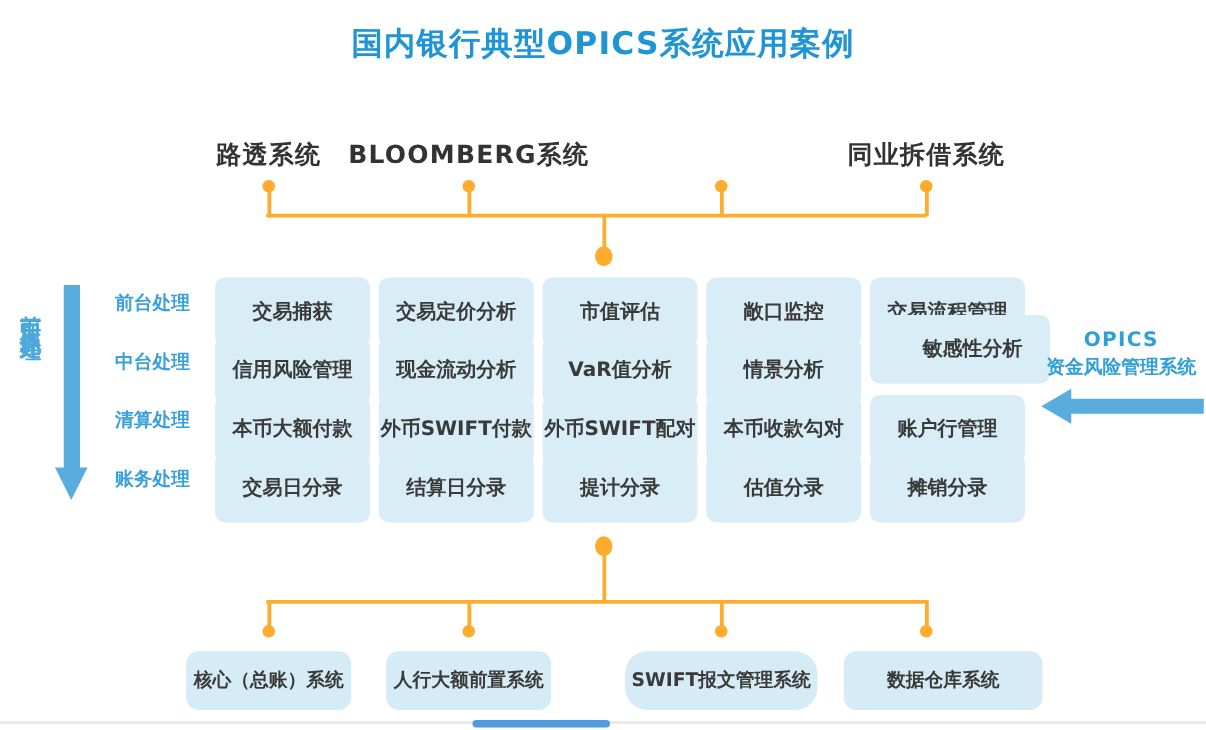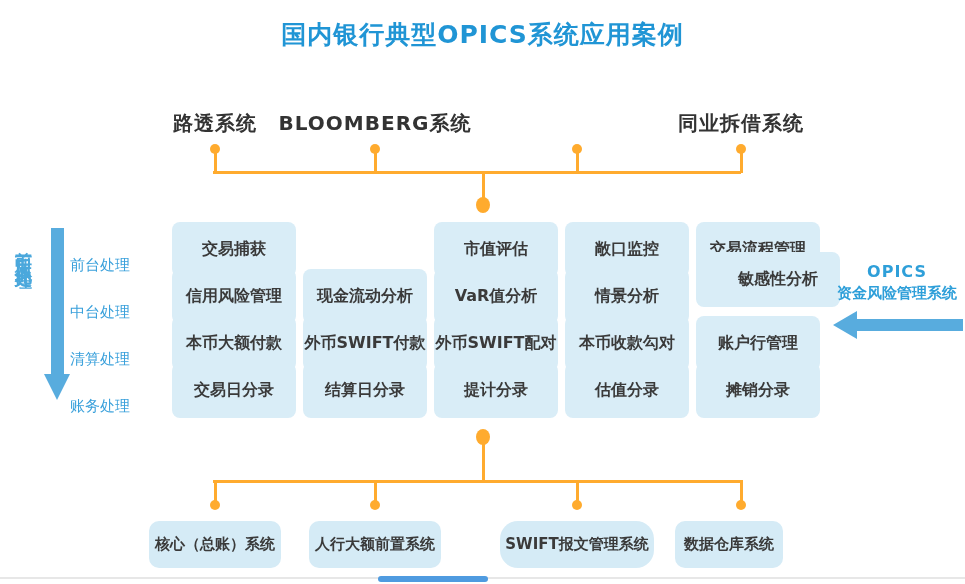--- a/index.html
+++ b/index.html
@@ -15,22 +15,22 @@
     position:absolute;top:110px;transform:translateX(-50%);
     font-size:20px;font-weight:700;color:#333;white-space:nowrap;letter-spacing:1px;
   }
   
   .o-dot{position:absolute;width:10px;height:10px;border-radius:50%;background:#FFAB2E;}
   .o-dot.big{width:14px;height:16px;border-radius:50%;}
   .o-vline{position:absolute;width:3px;background:#FFAB2E;}
   .o-hline{position:absolute;height:3px;background:#FFAB2E;}
   
   .row-label{
-    position:absolute;left:70px;width:82px;text-align:left;
-    font-size:15px;font-weight:400;color:#39A0DB;white-space:nowrap;margin-top:23px;
+    position:absolute;left:70px;width:82px;text-align:right;
+    font-size:15px;font-weight:700;color:#39A0DB;white-space:nowrap;
   }
   .cell{
     position:absolute;width:124px;height:55px;background:#D9EDF7;border-radius:8px;
     display:flex;align-items:center;justify-content:center;
     font-size:16px;font-weight:600;color:#3A3A3A;white-space:nowrap;margin-left:12px;
   }
   
   .left-vtext{
     position:absolute;left:13px;top:238px;height:166px;
     writing-mode:vertical-rl;text-orientation:upright;letter-spacing:3px;
@@ -82,20 +82,21 @@
   <div class="o-hline" style="left:213px;top:171px;width:528px;"></div>
   <div class="o-vline" style="left:481.5px;top:171px;height:30px;"></div>
   <div class="o-dot big" style="left:476px;top:197px;"></div>
 
   <div class="row-label" style="top:233px;">前台处理</div>
   <div class="row-label" style="top:280px;">中台处理</div>
   <div class="row-label" style="top:327px;">清算处理</div>
   <div class="row-label" style="top:374px;">账务处理</div>
 
   <div class="cell" style="left:160px;top:222px;">交易捕获</div>
+  <div class="cell" style="left:291px;top:222px;">交易定价分析</div>
   <div class="cell" style="left:422px;top:222px;">市值评估</div>
   <div class="cell" style="left:553px;top:222px;">敞口监控</div>
   <div class="cell" style="left:684px;top:222px;">交易流程管理</div>
 
   <div class="cell" style="left:160px;top:269px;">信用风险管理</div>
   <div class="cell" style="left:291px;top:269px;">现金流动分析</div>
   <div class="cell" style="left:422px;top:269px;">VaR值分析</div>
   <div class="cell" style="left:553px;top:269px;">情景分析</div>
   <div class="cell" style="left:684px;top:252px;padding-left:20px;">敏感性分析</div>
 
@@ -130,18 +131,18 @@
   <div class="o-vline" style="left:575.5px;top:480px;height:22px;"></div>
   <div class="o-vline" style="left:739.5px;top:480px;height:22px;"></div>
   <div class="o-dot" style="left:210px;top:500px;"></div>
   <div class="o-dot" style="left:370px;top:500px;"></div>
   <div class="o-dot" style="left:572px;top:500px;"></div>
   <div class="o-dot" style="left:736px;top:500px;"></div>
 
   <div class="bot-box" style="left:149px;width:132px;">核心（总账）系统</div>
   <div class="bot-box" style="left:309px;width:132px;">人行大额前置系统</div>
   <div class="bot-box" style="left:500px;width:154px;border-radius:18px;">SWIFT报文管理系统</div>
-  <div class="bot-box" style="left:675px;width:108px;">数据仓库系统</div>
+  <div class="bot-box" style="left:675px;width:159px;">数据仓库系统</div>
 
   <div class="progress-track"></div>
   <div class="progress-fill"></div>
 
 </div>
 
 </body></html>

